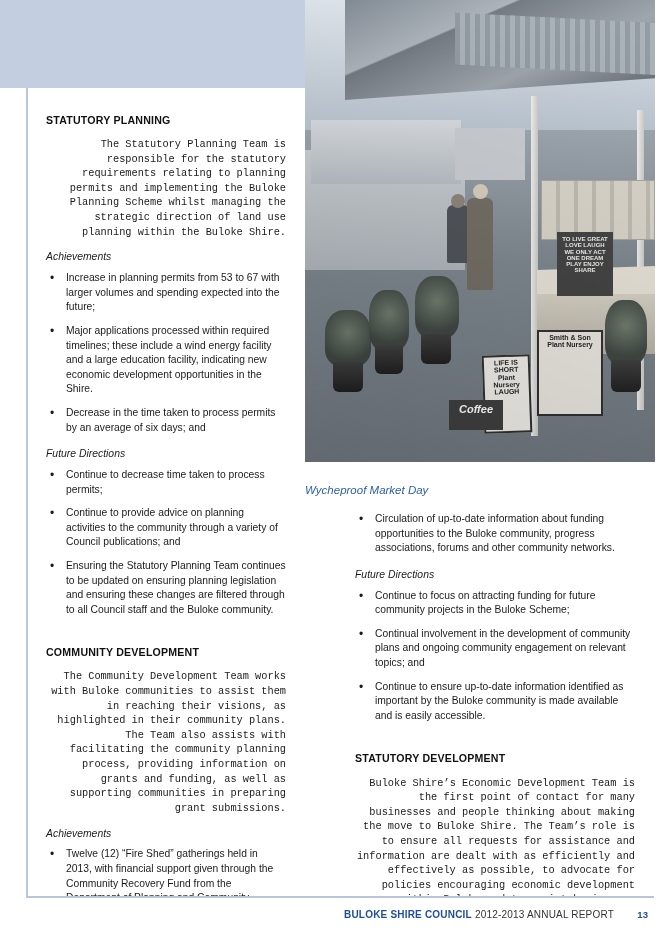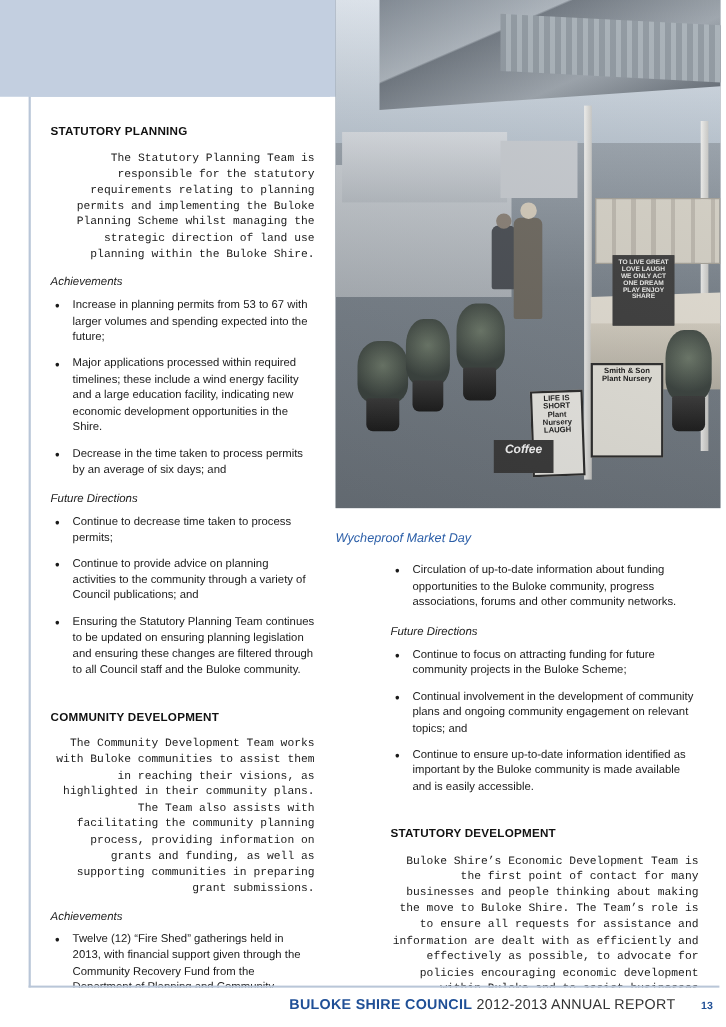--- a/index.html
+++ b/index.html
@@ -233,21 +233,21 @@
   }
   .footer-rule {
     position: absolute;
     left: 26px; bottom: 36px;
     width: 628px; height: 2px;
     background: #b9c6d8;
   }
   .footer-text {
     position: absolute;
     right: 46px; bottom: 14px;
-    font-size: 13px;
+    font-size: 10px;
     letter-spacing: 0.02em;
     white-space: nowrap;
   }
   .footer-brand {
     color: #1f4f96;
     font-weight: bold;
   }
   .footer-rest {
     color: #333;
   }

